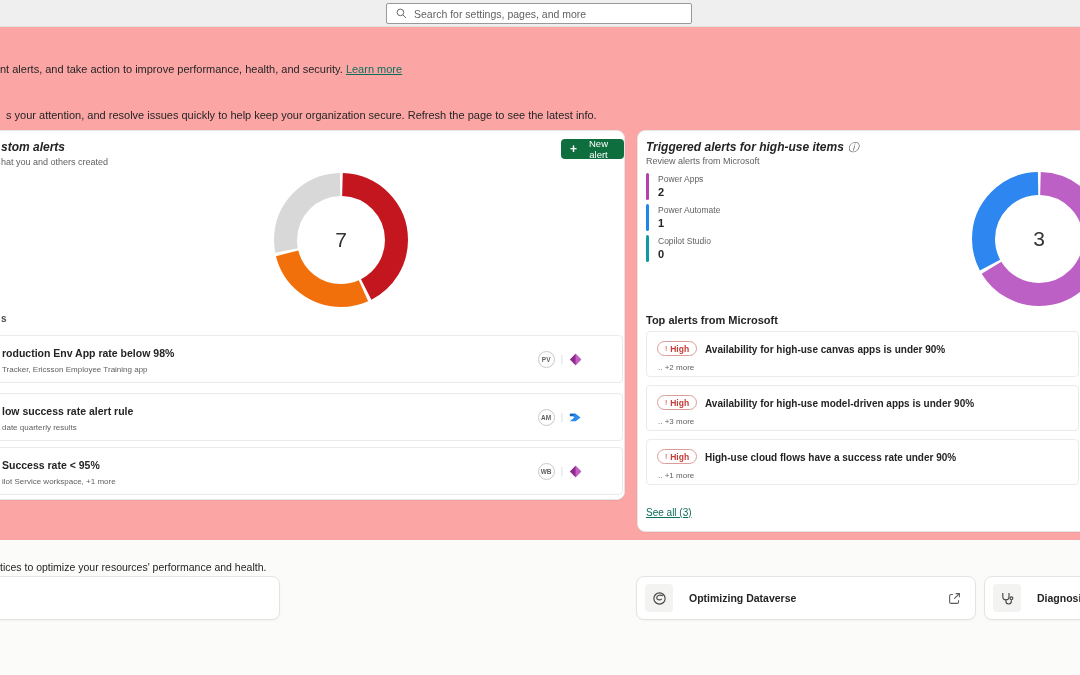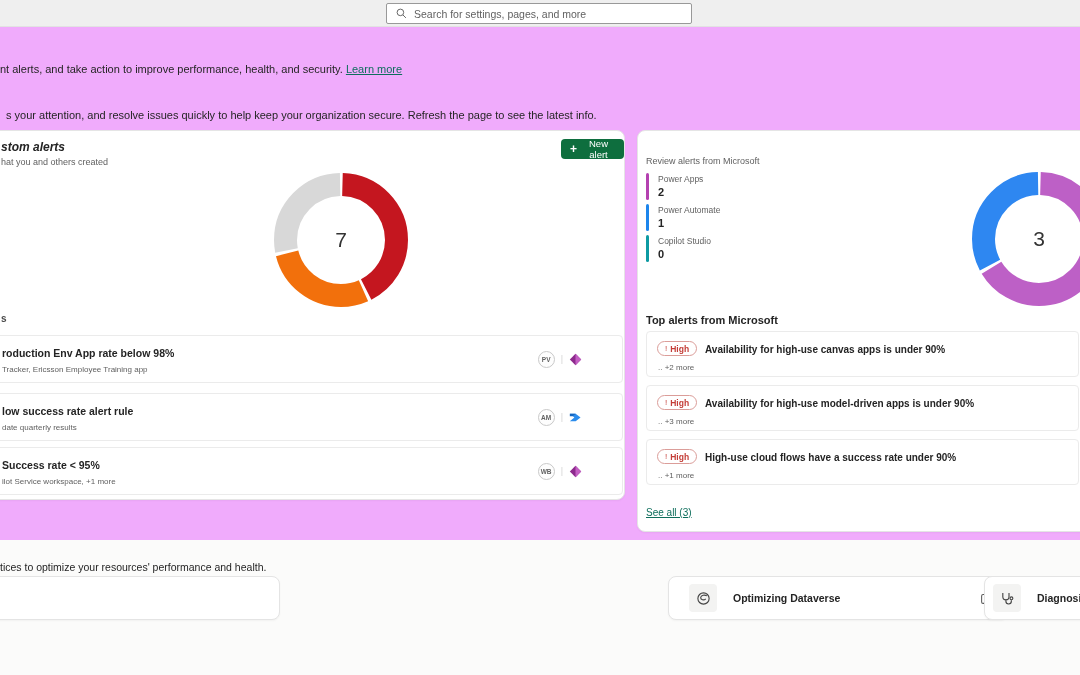--- a/index.html
+++ b/index.html
@@ -1,17 +1,17 @@
 <!DOCTYPE html>
 <html><head>
 <meta charset="utf-8">
 <style>
   * { margin:0; padding:0; box-sizing:border-box; }
   body { font-family:"Liberation Sans", sans-serif; background:#ffffff; }
-  #canvas { position:relative; width:1080px; height:675px; overflow:hidden; background:#f0abfc; }
+  #canvas { position:relative; width:1080px; height:675px; overflow:hidden; background:#fca5a5; }
 
   
   .topbar { position:absolute; top:0; left:0; width:1080px; height:27px; background:#efefef; border-bottom:1px solid #e2e2e2; z-index:1; }
   .bottomband { position:absolute; top:540px; left:0; width:1080px; height:135px; background:#fbfbfa; }
 
   
   .search { position:absolute; left:386px; top:3px; width:306px; height:21px; background:#fff; border:1px solid #999; border-radius:2px; display:flex; align-items:center; gap:7px; padding:0 9px; z-index:2; }
   .search input { border:none; outline:none; width:100%; font-size:10.5px; color:#444; font-family:"Liberation Sans", sans-serif; background:transparent; }
   .search input::placeholder { color:#616161; }
 
@@ -151,20 +151,23 @@
         <span class="sep">|</span>
         <svg class="picon" viewBox="0 0 16 16">
             <path d="M8 1 L15 8 L8 15 L1 8 Z" fill="#8d2a8d"></path>
             <path d="M8 1 L15 8 L8 15 Z" fill="#c35ec3"></path>
           </svg>
       </div>
     </div>
   </div>
 
   <div class="card card-right">
+    <div class="c-title" style="left:8px; top:9px;">
+      <span>Triggered alerts for high-use items</span><span class="info-i">ⓘ</span>
+    </div>
     <div class="c-sub" style="left:8px; top:25px;">Review alerts from Microsoft</div>
 
     <div class="leg-item" style="top:42px;">
       <div class="leg-bar" style="background: rgb(180, 65, 176);"></div>
       <div>
         <div class="lab">Power Apps</div>
         <div class="val">2</div>
       </div>
     </div>
     <div class="leg-item" style="top:73px;">
@@ -226,21 +229,21 @@
     <span class="res-ext">
       <svg width="13" height="13" viewBox="0 0 16 16" fill="none" stroke="#5a5a5a" stroke-width="1.3">
           <path d="M6 3H3.8C2.8 3 2 3.8 2 4.8v7.4C2 13.2 2.8 14 3.8 14h7.4c1 0 1.8-.8 1.8-1.8V10"></path>
           <path d="M9.5 2H14v4.5"></path>
           <path d="M14 2 7.8 8.2"></path>
         </svg>
     </span>
   </div>
 
 
-  <div class="res-card" style="left:668px;padding-left:12px;">
+  <div class="res-card" style="left:636px;">
     <div class="res-icon">
       <svg width="15" height="15" viewBox="0 0 16 16" fill="none" stroke="#444" stroke-width="1.2">
           <circle cx="8" cy="8" r="6"></circle>
           <path d="M11.6 5.2c-2.4-1.6-6.3-.8-6.6 1.7-.3 2.5 3.4 3.4 5.4 1.4"></path>
         </svg>
     </div>
     <div class="res-title">Optimizing Dataverse</div>
     <span class="res-ext">
       <svg width="13" height="13" viewBox="0 0 16 16" fill="none" stroke="#5a5a5a" stroke-width="1.3">
           <path d="M6 3H3.8C2.8 3 2 3.8 2 4.8v7.4C2 13.2 2.8 14 3.8 14h7.4c1 0 1.8-.8 1.8-1.8V10"></path>

